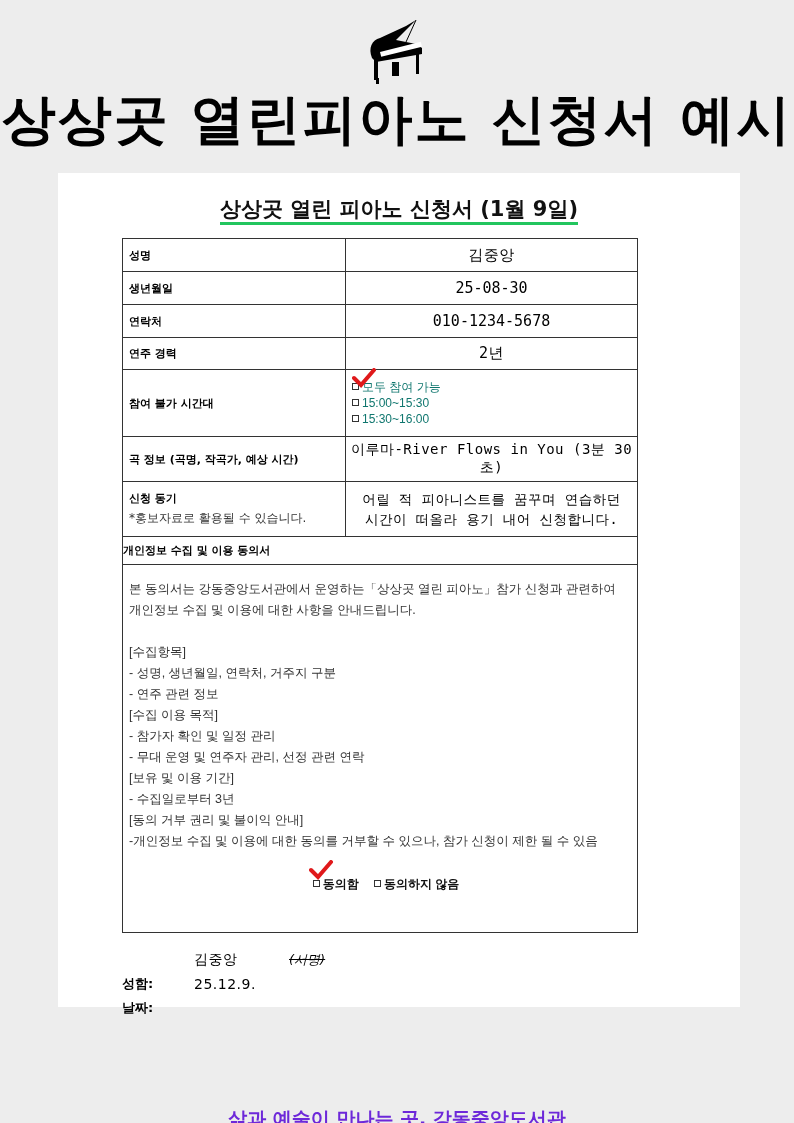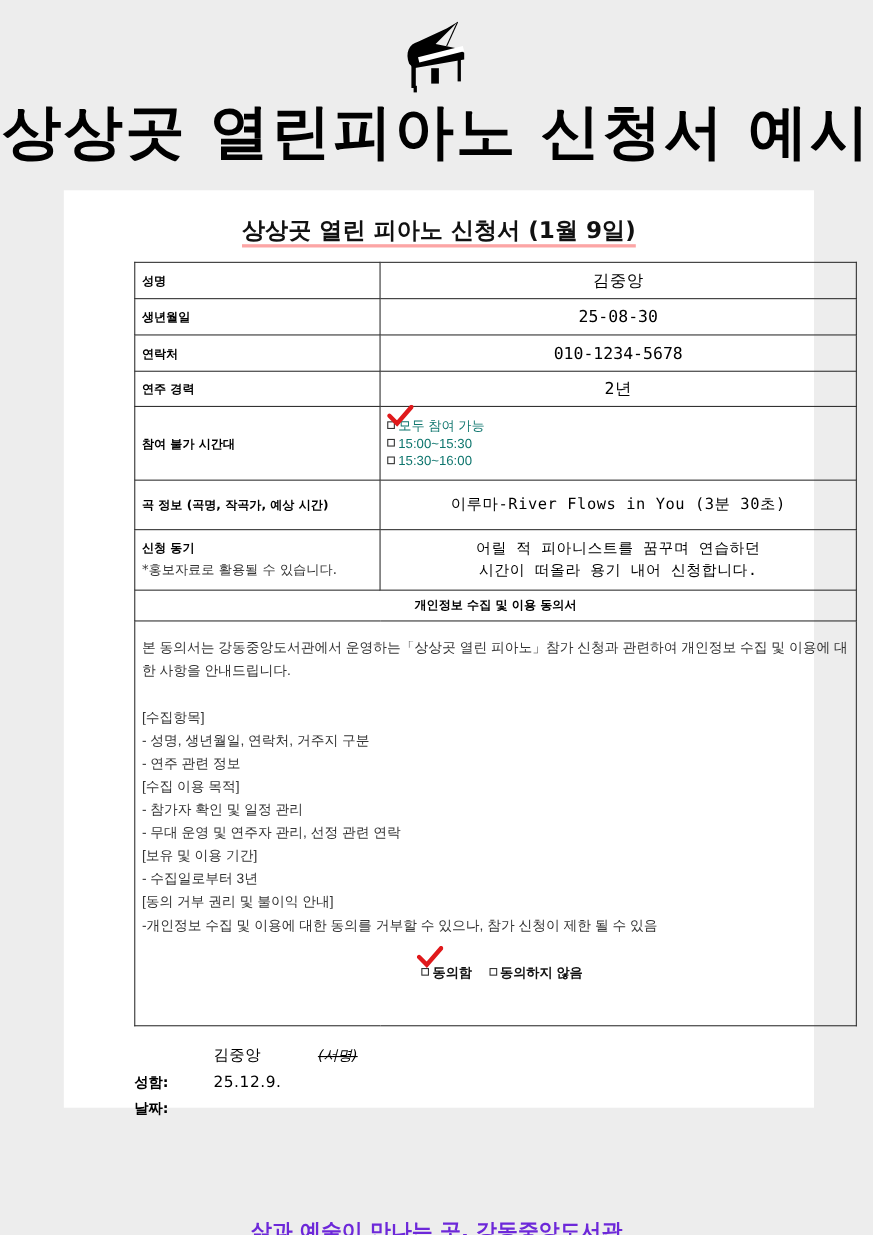--- a/index.html
+++ b/index.html
@@ -12,40 +12,40 @@
     font-size: 54px; font-weight: bold; letter-spacing: 2px; color: #000000;
     font-family: "DejaVu Sans", sans-serif;
   }
 
   .card { position: absolute; left: 58px; top: 173px; width: 682px; height: 834px; background: #fff; }
 
   .form-title {
     position: absolute; left: 0; top: 22px; width: 100%; text-align: center;
     font-size: 21px; font-weight: bold; color: #111;
   }
-  .form-title span { border-bottom: 3px solid #fca5a5; padding-bottom: 1px; }
+  .form-title span { border-bottom: 3px solid #22c55e; padding-bottom: 1px; }
 
   table.form {
-    position: absolute; left: 64px; top: 65px; width: 657px;
+    position: absolute; left: 64px; top: 65px; width: 516px;
     border-collapse: collapse; table-layout: fixed;
   }
   table.form td { border: 1.5px solid #333; vertical-align: middle; }
   td.label { width: 223px; padding: 0 6px; font-size: 11px; font-weight: bold; }
   td.value { text-align: center; font-family: "DejaVu Sans Mono", monospace; font-size: 15px; }
   .hand { font-family: "DejaVu Sans", sans-serif; font-weight: normal; letter-spacing: 0.5px; }
 
   .opts { text-align: left !important; padding: 4px 6px; font-family: "Liberation Sans", sans-serif !important; font-size: 12px !important; color: #0f766e; position: relative; }
   .opt { line-height: 16px; }
   .box { display: inline-block; width: 7px; height: 7px; border: 1px solid #333; margin-right: 3px; vertical-align: 1px; }
 
   .check { position: absolute; width: 24px; height: 20px; }
 
   .sub { font-weight: normal; font-size: 12px; color: #333; margin-top: 4px; }
 
-  .consent-head { text-align: center; font-size: 11px; font-weight: bold; }
+  .consent-head { font-size: 11px; font-weight: bold; }
   .consent-body { padding: 14px 6px 10px 6px; font-family: Liberation Sans, sans-serif; font-size: 12.5px; color: #333; line-height: 21px; vertical-align: top !important; position: relative; }
   .consent-body p { margin: 0; }
   .intro { margin-bottom: 21px !important; }
   .agree-row { text-align: center; margin-top: 22px; font-weight: bold; font-size: 12px; color: #111; }
   .agree-row .item { display: inline-block; margin-left: 12px; position: relative; }
 
   .sig { position: absolute; left: 64px; top: 775px; font-size: 13px; }
   .sig-row { display: flex; height: 24px; align-items: center; }
   .sig-label { width: 72px; font-weight: bold; font-size: 13px; margin-top: 48px; }
   .sig-val { width: 95px; font-size: 14px; }

